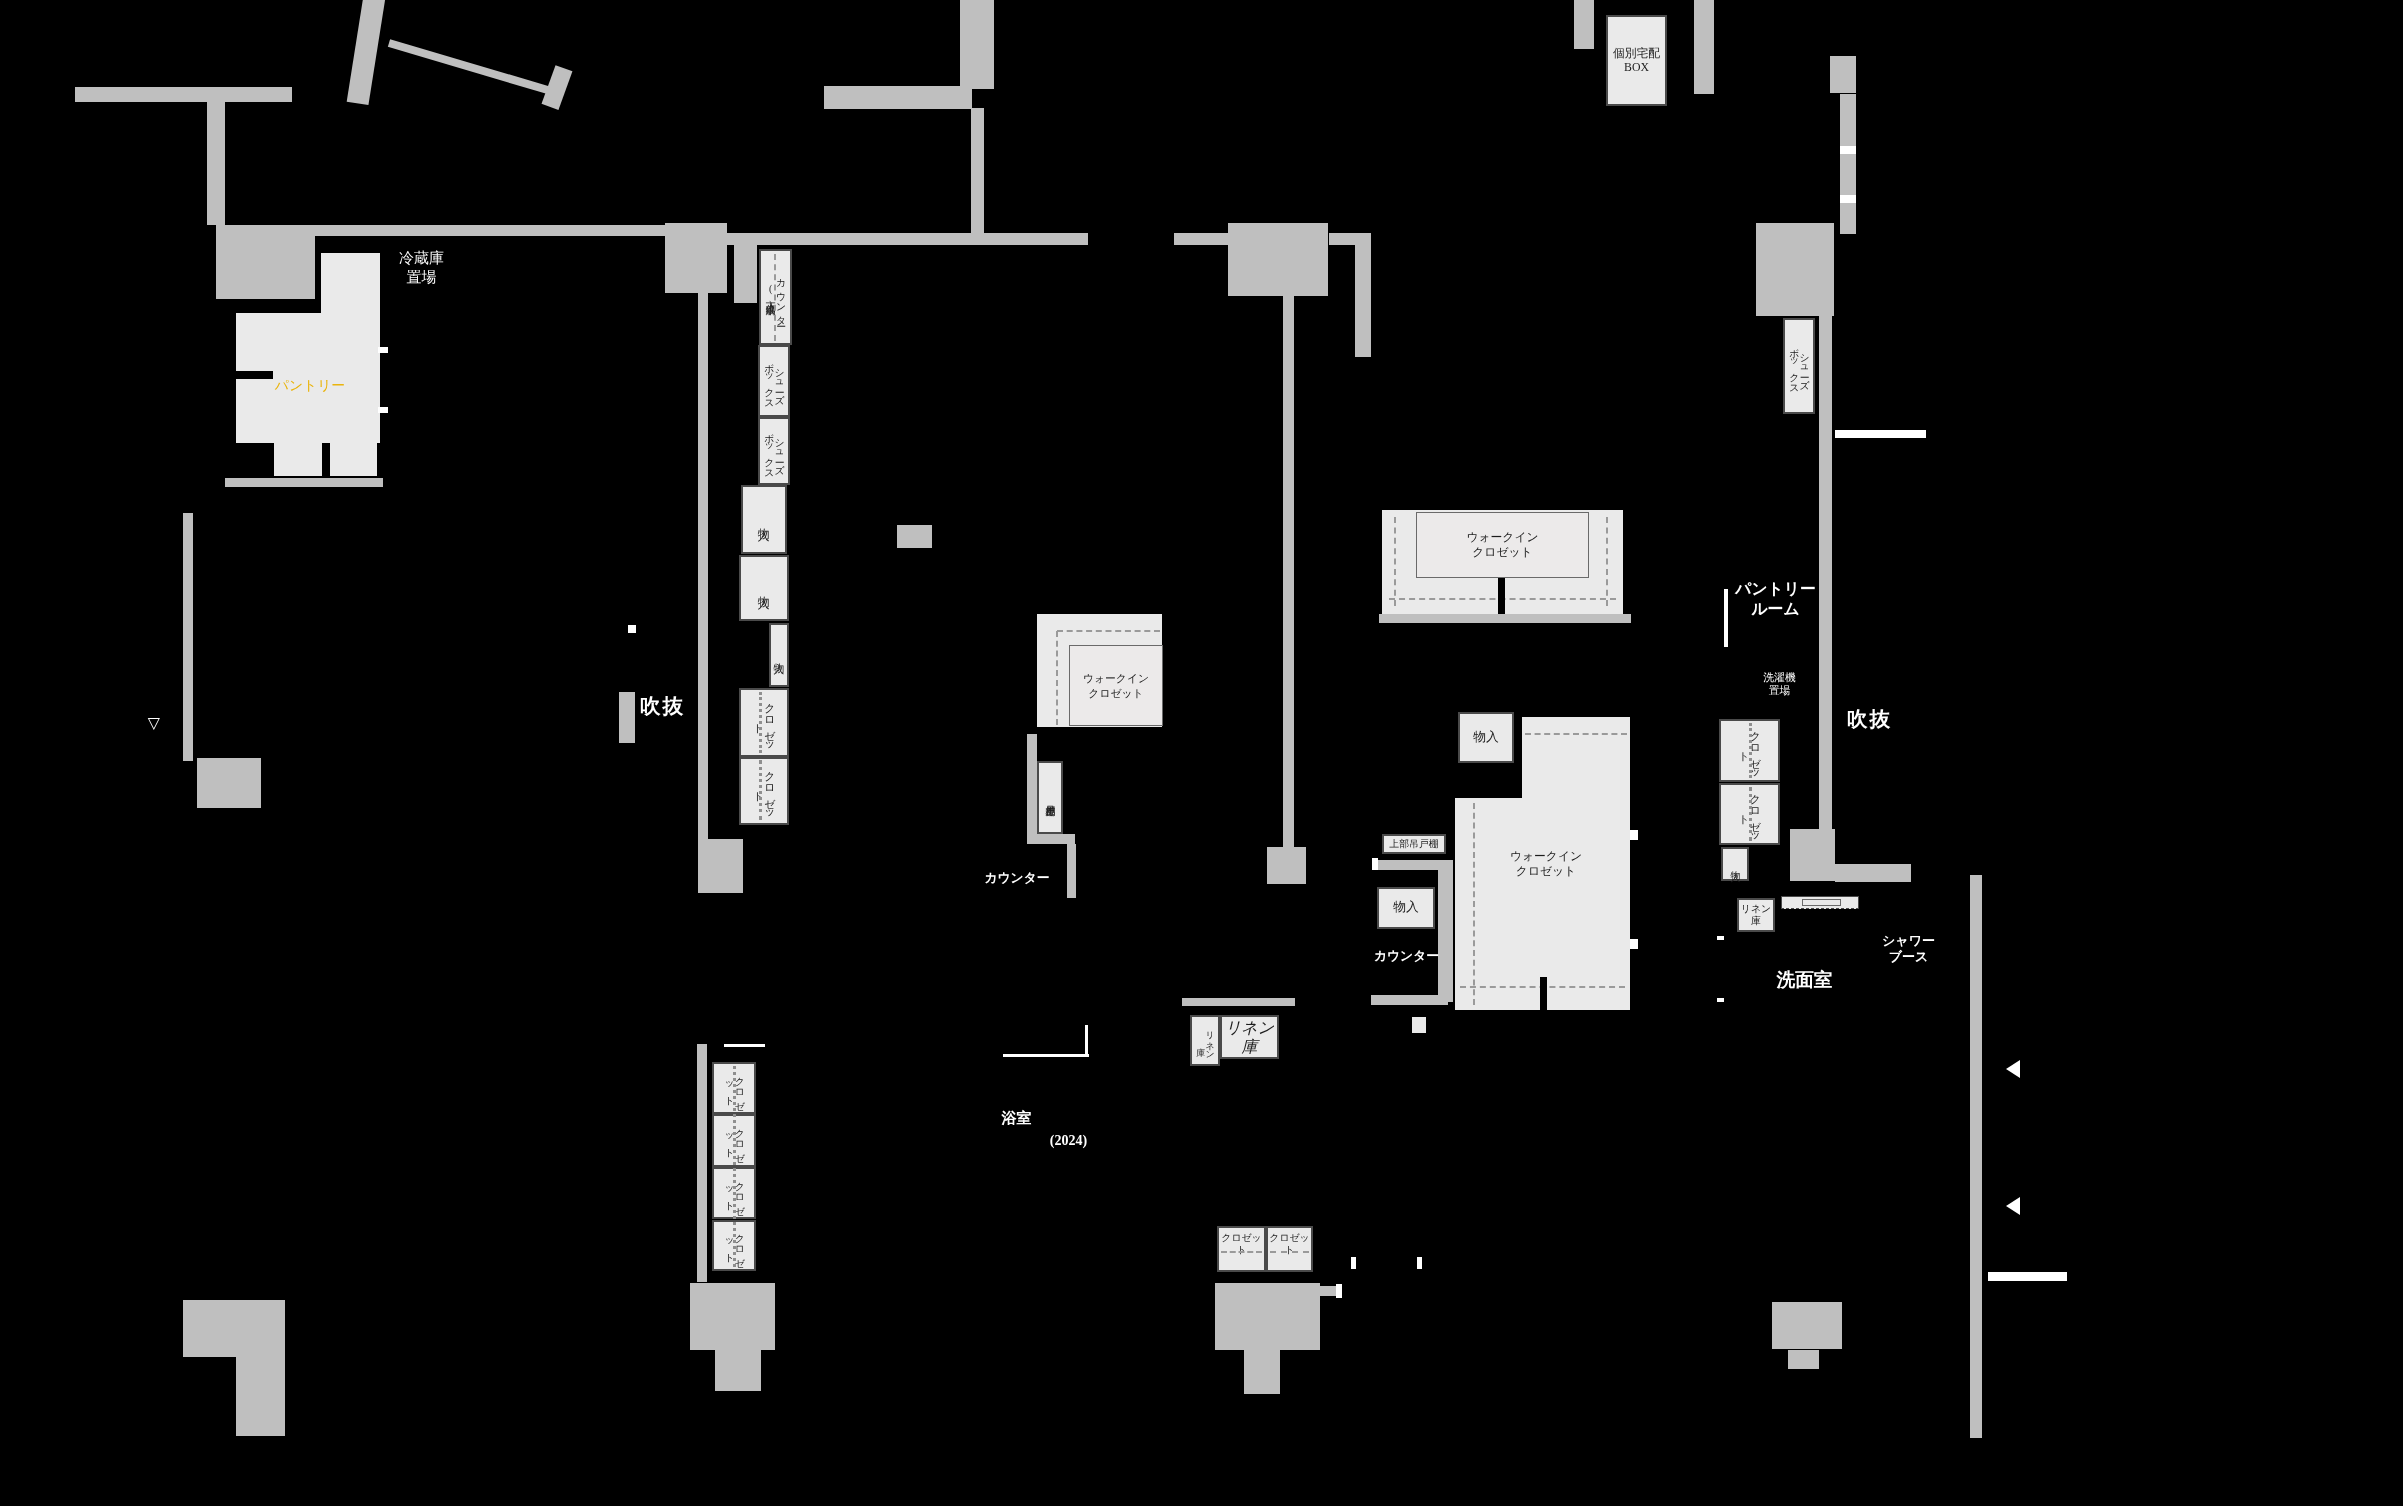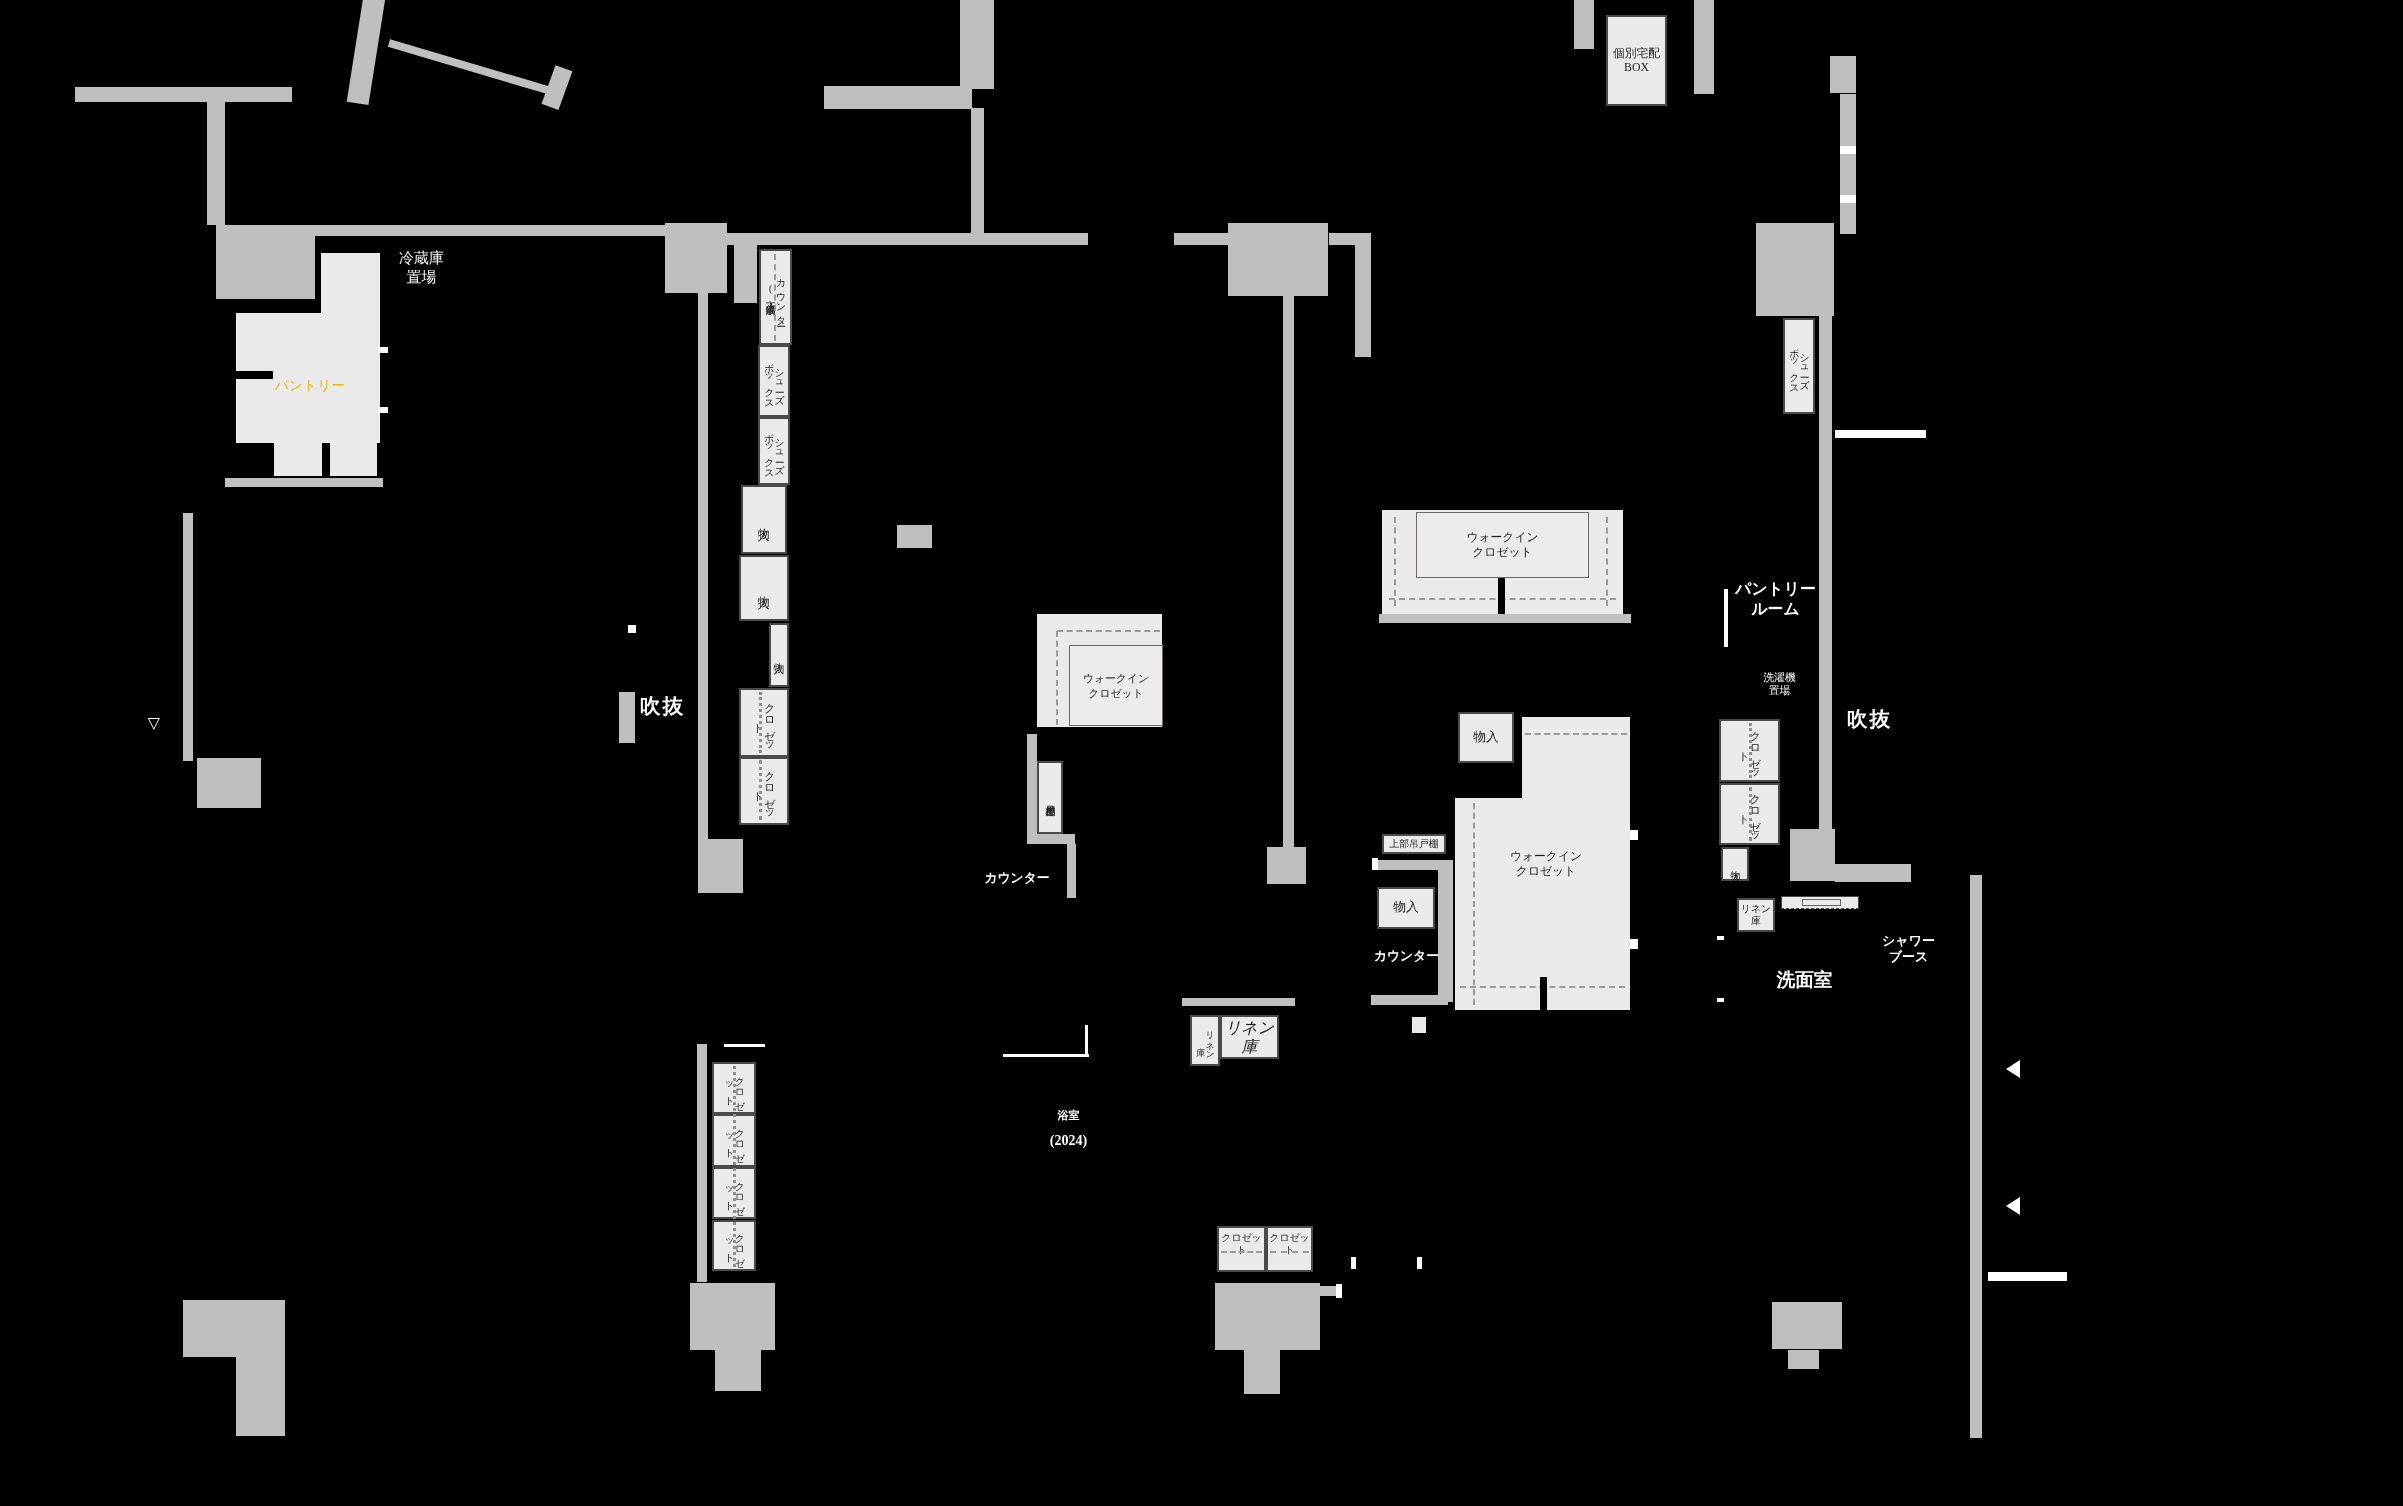--- a/index.html
+++ b/index.html
@@ -216,21 +216,21 @@
   <div class="wlabel bold" style="left:1840px;top:707px;width:59px;font-size:20.7px;letter-spacing:2px;">吹抜</div>
   <div class="wlabel bold" style="left:980px;top:871px;width:74px;font-size:12.8px;">カウンター</div>
   <div class="wlabel bold" style="left:1372px;top:949px;width:69px;font-size:12.8px;">カウンター</div>
   <div class="wlabel bold" style="left:1726px;top:579px;width:99px;font-size:15.8px;">パントリー
 ルーム</div>
   <div class="wlabel" style="left:1751px;top:671px;width:57px;font-size:10.8px;">洗濯機
 置場</div>
   <div class="wlabel bold" style="left:1768px;top:968px;width:73px;font-size:18.7px;">洗面室</div>
   <div class="wlabel bold" style="left:1870px;top:933px;width:77px;font-size:13px;">シャワー
 ブース</div>
-  <div class="wlabel bold" style="left:1039px;top:1109px;width:59px;font-size:11px;">浴室</div>
+  <div class="wlabel bold" style="left:987px;top:1109px;width:59px;font-size:15px;">浴室</div>
   <div class="wlabel bold" style="left:1034px;top:1132px;width:69px;font-size:14px;">(2024)</div>
   <div class="wlabel" style="left:142px;top:713px;width:23.6px;font-size:15.8px;">▽</div>
 
   <div class="tri-left" style="left:2006px;top:1060px;"></div>
   <div class="tri-left" style="left:2006px;top:1197px;"></div>
   <div class="wht" style="left:1988px;top:1272px;width:79px;height:8.9px;"></div>
   <div class="wht" style="left:628px;top:625px;width:7.9px;height:7.9px;"></div>
 
 </div>
 

